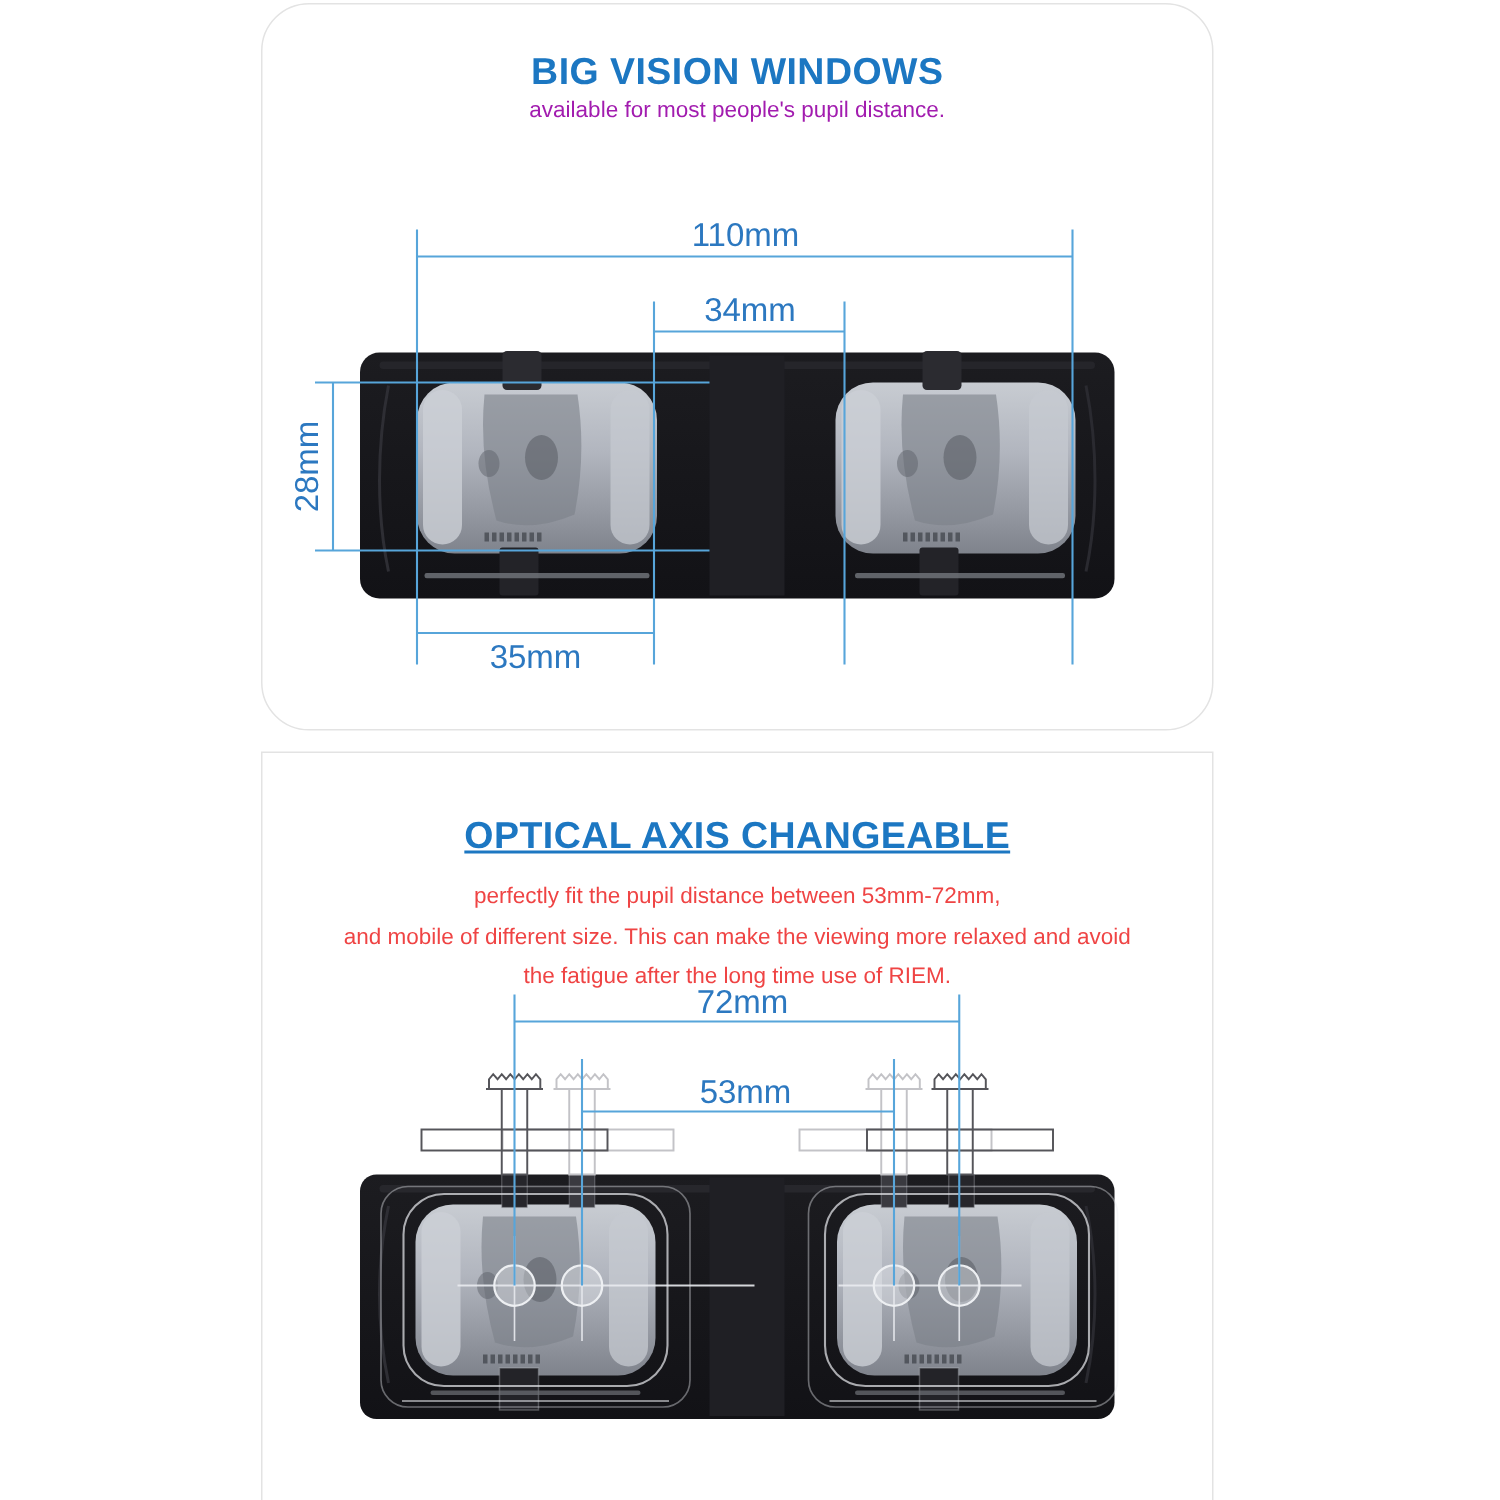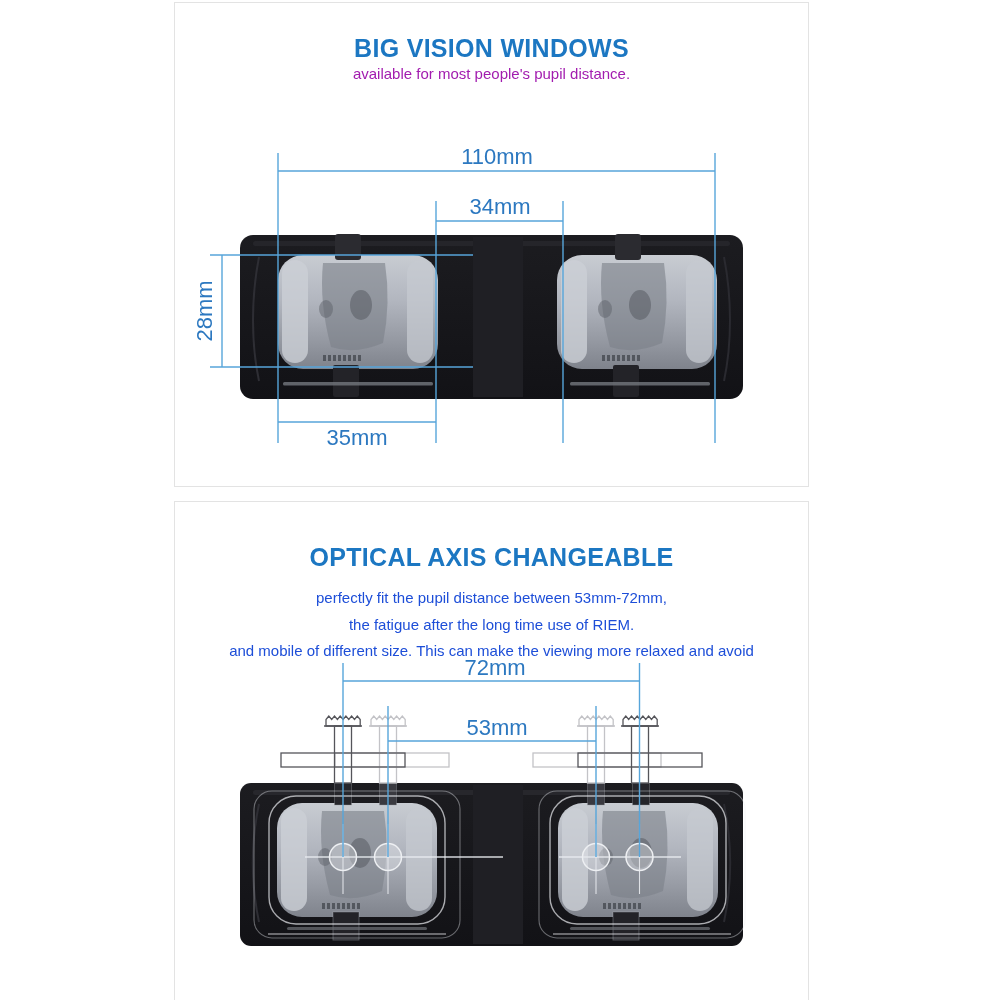--- a/index.html
+++ b/index.html
@@ -10,42 +10,42 @@
     overflow: hidden;
     font-family: "Liberation Sans", sans-serif;
   }
   .panel {
     position: absolute;
     left: 174px;
     width: 633px;
     background: #ffffff;
     border: 1px solid #e3e3e3;
   }
-  #panel-1 { top: 2px; height: 483px; }
+  #panel-1 { top: 2px; height: 483px; border-radius: 32px; }
   #panel-2 { top: 501px; height: 505px; }
   .sec-title {
     position: absolute; left: 0; right: 0;
     text-align: center;
     font-size: 25px; font-weight: bold;
     color: #1c77c2;
     letter-spacing: 0.3px;
     white-space: nowrap;
   }
   .sec-sub {
     position: absolute; left: 0; right: 0;
     text-align: center;
     font-size: 15px;
     color: #a21caf;
     white-space: nowrap;
   }
   #panel-1 .sec-title { top: 31px; }
   #panel-1 .sec-sub  { top: 62px; }
-  #panel-2 .sec-title { top: 41px; }
+  #panel-2 .sec-title { top: 41px; text-decoration: underline; }
   #panel-2 .para { position: absolute; top: 83px; left: 0; right: 0;
-    text-align: center; font-size: 15px; line-height: 26.5px; color: #1d4ed8; }
+    text-align: center; font-size: 15px; line-height: 26.5px; color: #ef4444; }
   .diagram { position: absolute; left: 0; top: 0; }
   .dim-line { stroke: #57a5da; stroke-width: 1.4; fill: none; }
   .dim-text { fill: #2c78c0; font-size: 22px; font-family: "Liberation Sans", sans-serif; }
   .knob-dark  { stroke: #55555a; stroke-width: 1.3; fill: none; }
   .knob-light { stroke: #c3c3c7; stroke-width: 1.3; fill: none; }
   .wline { stroke: #e9ebef; fill: none; }
 </style>
 </head>
 <body>
 
@@ -124,22 +124,22 @@
       <text class="dim-text" x="182" y="442" text-anchor="middle">35mm</text>
       <text class="dim-text" transform="translate(37,308) rotate(-90)" text-anchor="middle">28mm</text>
     </g>
   </svg>
 </div>
 
 <div class="panel" id="panel-2">
   <div class="sec-title">OPTICAL AXIS CHANGEABLE</div>
   <div class="para">
     <div>perfectly fit the pupil distance between 53mm-72mm,</div>
+    <div>and mobile of different size. This can make the viewing more relaxed and avoid</div>
     <div>the fatigue after the long time use of RIEM.</div>
-    <div>and mobile of different size. This can make the viewing more relaxed and avoid</div>
   </div>
 
   <svg class="diagram" width="633" height="505" viewBox="0 0 633 505">
 
     <g>
       <rect x="65" y="281" width="503" height="163" rx="11" fill="url(#photoG)"></rect>
       <rect x="78" y="288" width="477" height="5" rx="2.5" fill="#2a2a2f" opacity="0.8"></rect>
       <rect x="298" y="283" width="50" height="159" fill="#1f1f24"></rect>
       <path d="M84 302 C76 340 76 382 84 420" stroke="#2e2e34" stroke-width="2" fill="none"></path>
       <path d="M549 302 C557 340 557 382 549 420" stroke="#2a2a30" stroke-width="2" fill="none"></path>

